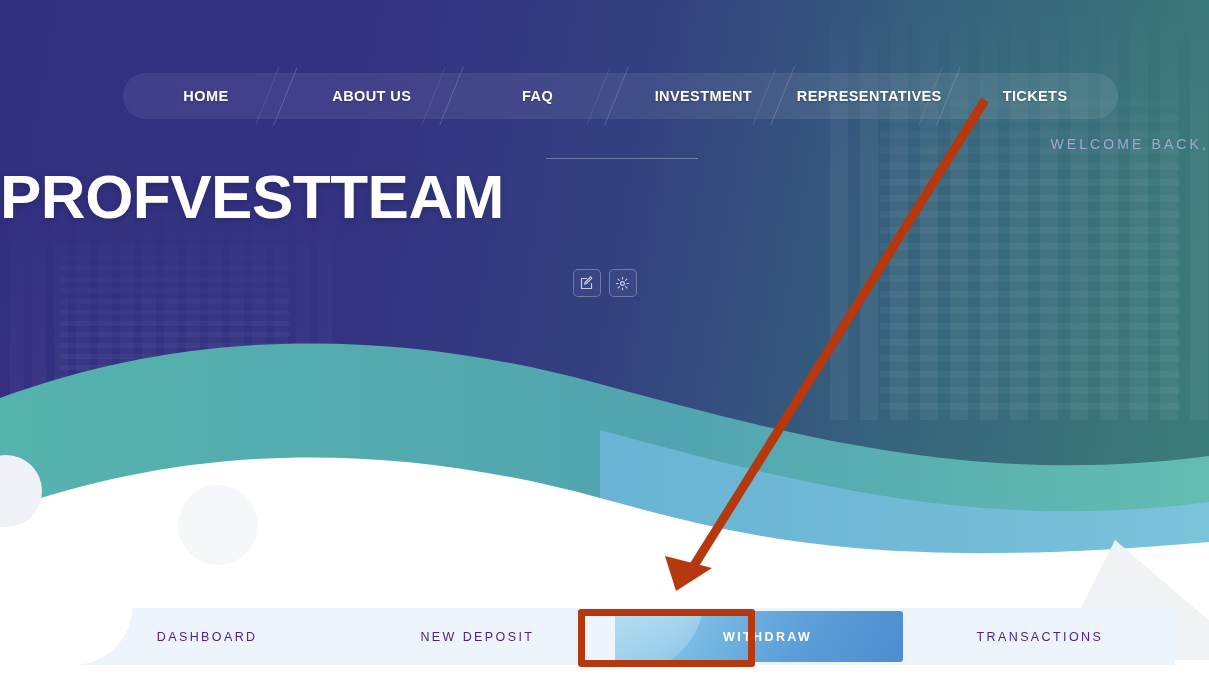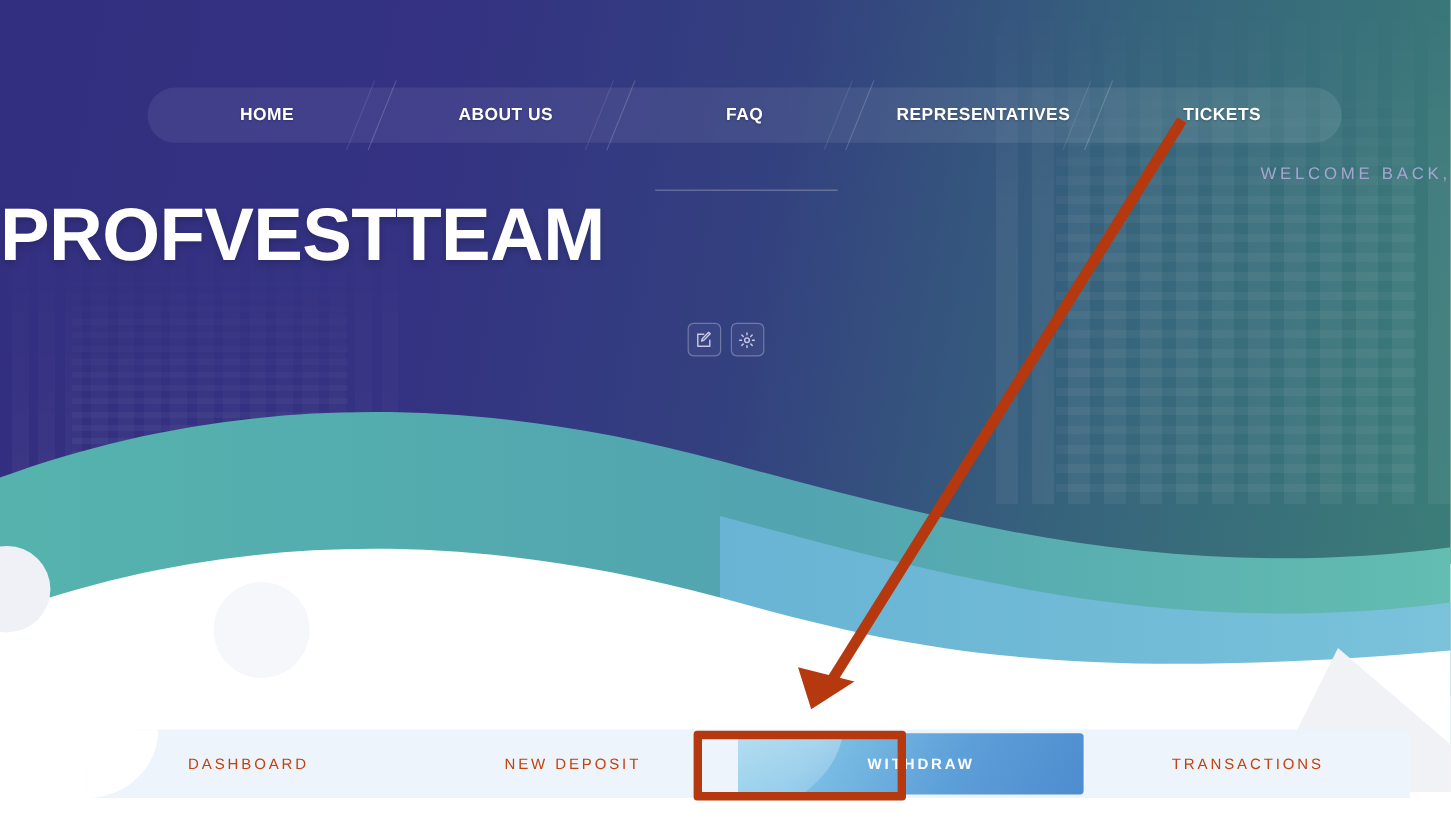--- a/index.html
+++ b/index.html
@@ -151,21 +151,21 @@
     border-bottom-left-radius:6px;
   }
   .tabbar::before {
     content:""; position:absolute; left:0; top:0; width:60px; height:57px;
     background:#ffffff;
     border-bottom-right-radius:60px 57px;
   }
   .tab {
     flex:1; display:flex; align-items:center; justify-content:center;
     height:57px; cursor:pointer;
-    color:#c2410c; font-size:12.5px; letter-spacing:2.4px; font-weight:400;
+    color:#4c1d95; font-size:12.5px; letter-spacing:2.4px; font-weight:400;
     position:relative; z-index:2;
   }
   .tab.active {
     color:#ffffff; font-weight:700;
     background:linear-gradient(120deg,#7fc6e8 0%, #7ec2e6 22%, #5d9fd8 62%, #4d8ccf 100%);
     border-radius:3px;
     height:51px; margin:0 2px;
     position:relative; overflow:hidden;padding-left:18px;
   }
   .tab.active::before {
@@ -198,20 +198,23 @@
 
     <nav class="navwrap">
       <div class="navitem">
           <span>HOME</span>
         </div>
       <div class="navitem">
           <span>ABOUT US</span>
         </div>
       <div class="navitem">
           <span>FAQ</span>
+        </div>
+      <div class="navitem">
+          <span>INVESTMENT</span>
         </div>
       <div class="navitem">
           <span>REPRESENTATIVES</span>
         </div>
       <div class="navitem">
           <span>TICKETS</span>
         </div>
     </nav>
 
     <div class="welcome">WELCOME BACK,</div>

